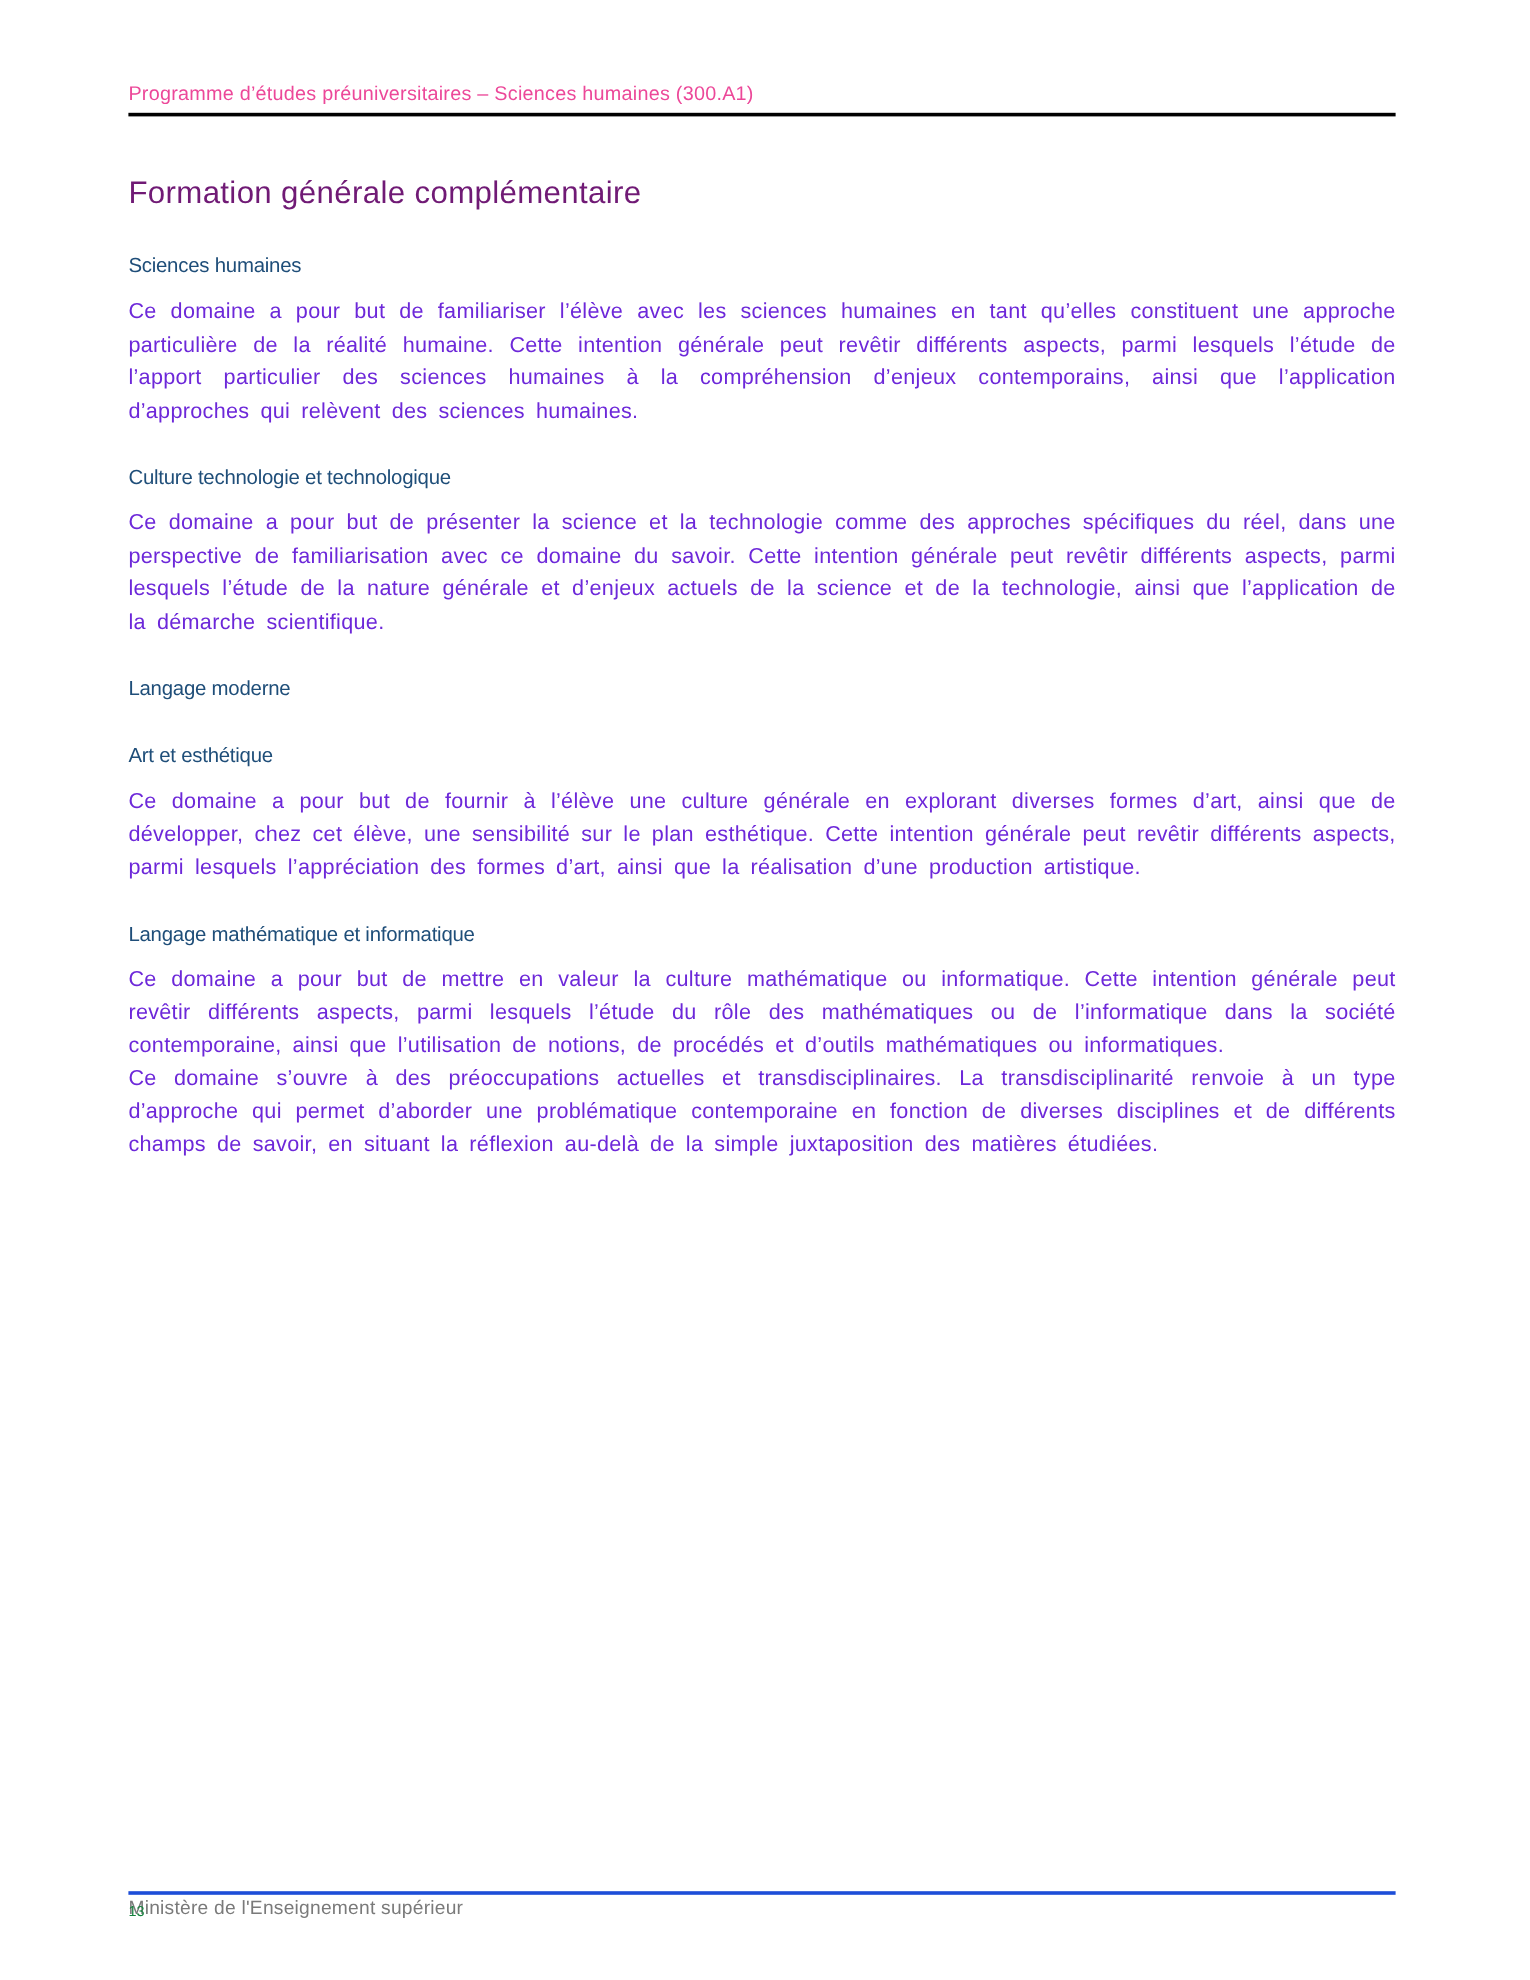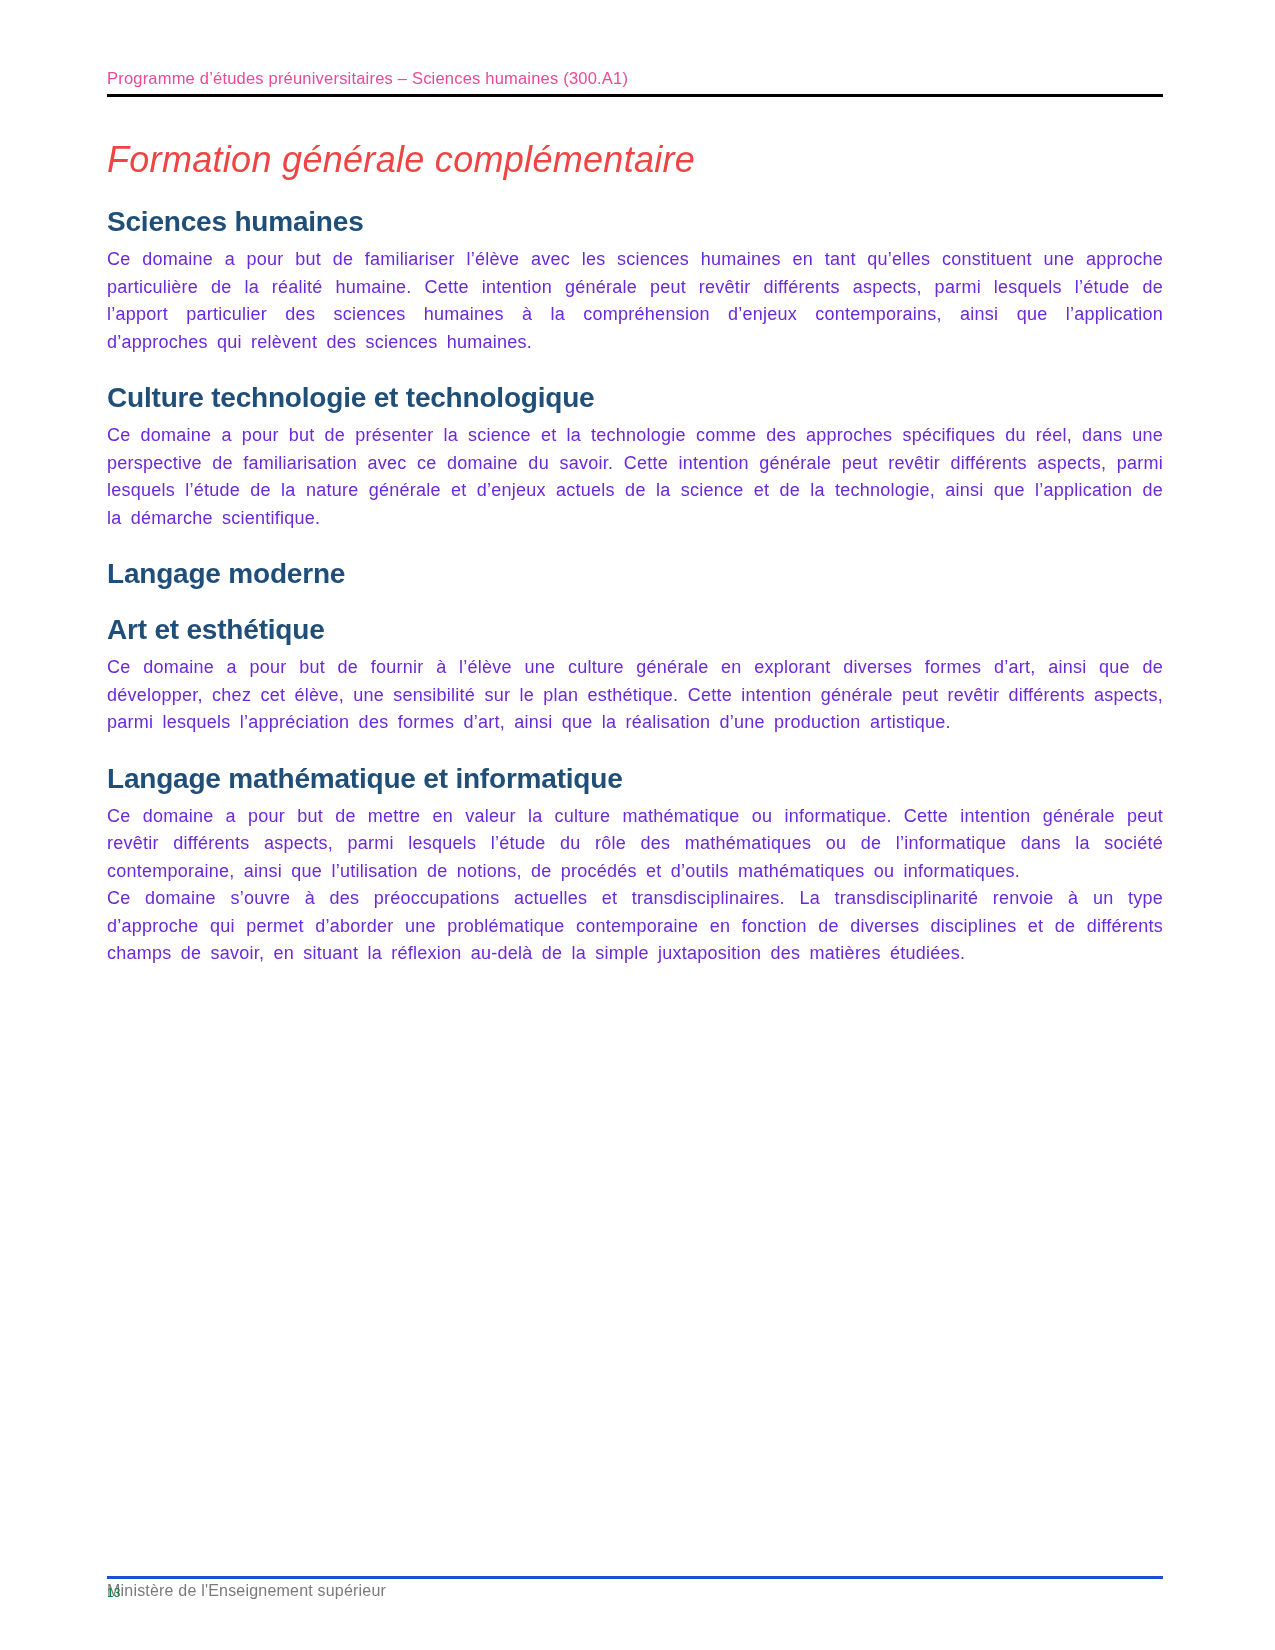--- a/index.html
+++ b/index.html
@@ -25,32 +25,31 @@
     letter-spacing: 0.2px;
     margin: 0 0 6px 0;
   }
   .header-rule {
     height: 0;
     border: none;
     border-top: 3px solid #000000;
     margin: 0;
   }
   .doc-title {
-    font-size: 36px;
+    font-size: 26px;
     line-height: 40px;
     font-weight: 400;
-    color: #ef4444;
+    color: #701a75;
     letter-spacing: 0.3px;
     margin: 43px 0 0 0;
-    font-style: italic;
   }
   .section h2 {
-    font-size: 28px;
+    font-size: 17px;
     line-height: 28px;
-    font-weight: 700;
+    font-weight: 400;
     color: #1F4E79;
     letter-spacing: -0.2px;
     margin: 28px 0 10px 0;
   }
   .section p {
     font-size: 18px;
     line-height: 27.5px;
     color: #6d28d9;
     letter-spacing: 0.25px;
     word-spacing: 4px;

